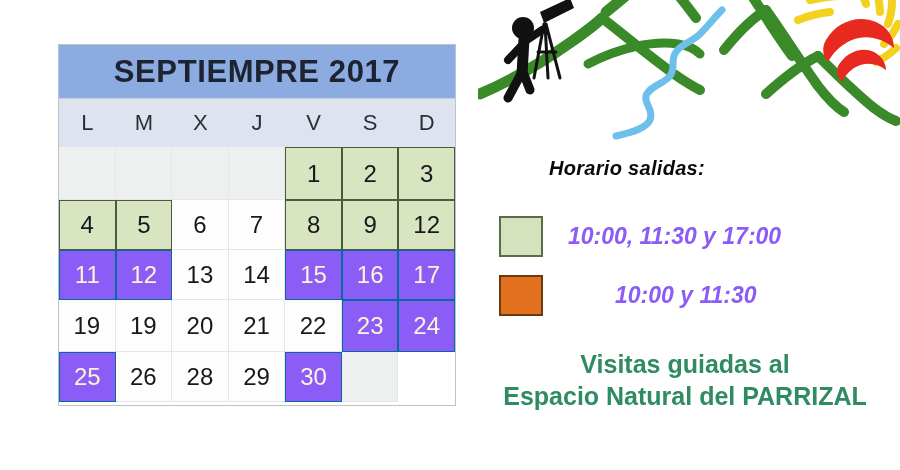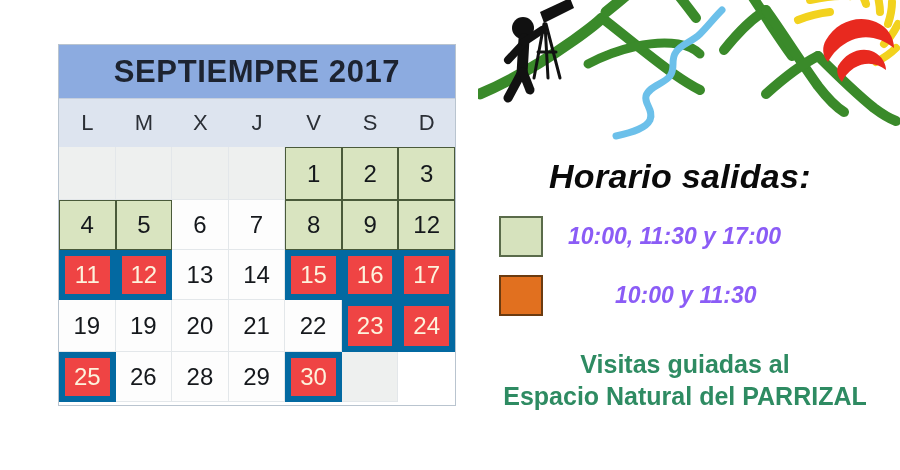--- a/index.html
+++ b/index.html
@@ -49,32 +49,32 @@
     background:#fdfdfd;
   }
   .cell:nth-child(7n){border-right:none;}
   .cell.blank{background:#eef0ef;color:transparent;}
   .cell.green{
     background:#d9e4c0;
     border:1px solid #4a5a3a;
     color:#15181c;
   }
   .cell.orange{
-    background:#ef4444;
-    border:6px solid #0369a1;
+    background:#8b5cf6;
+    border:1px solid #0369a1;
     color:#fdf3dd;
   }
 
   
   #logo{position:absolute;left:478px;top:-18px;width:422px;height:165px;}
 
   
   #horario{
     position:absolute;left:549px;top:157px;
-    font-size:34px;font-weight:bold;font-style:italic;
+    font-size:20px;font-weight:bold;font-style:italic;
     color:#0a0a0a;letter-spacing:.3px;white-space:nowrap;
   }
   .legend-row{position:absolute;display:flex;align-items:center;}
   #legend-green{left:499px;top:216px;}
   #legend-orange{left:499px;top:275px;gap:47px;}
   .swatch{width:44px;height:41px;box-sizing:border-box;}
   .swatch.green{background:#d6e2bd;border:2px solid #5a6b4a;}
   .swatch.orange{background:#e1701f;border:2px solid #6b3b10;}
   .legend-label{
     margin-left:25px;

